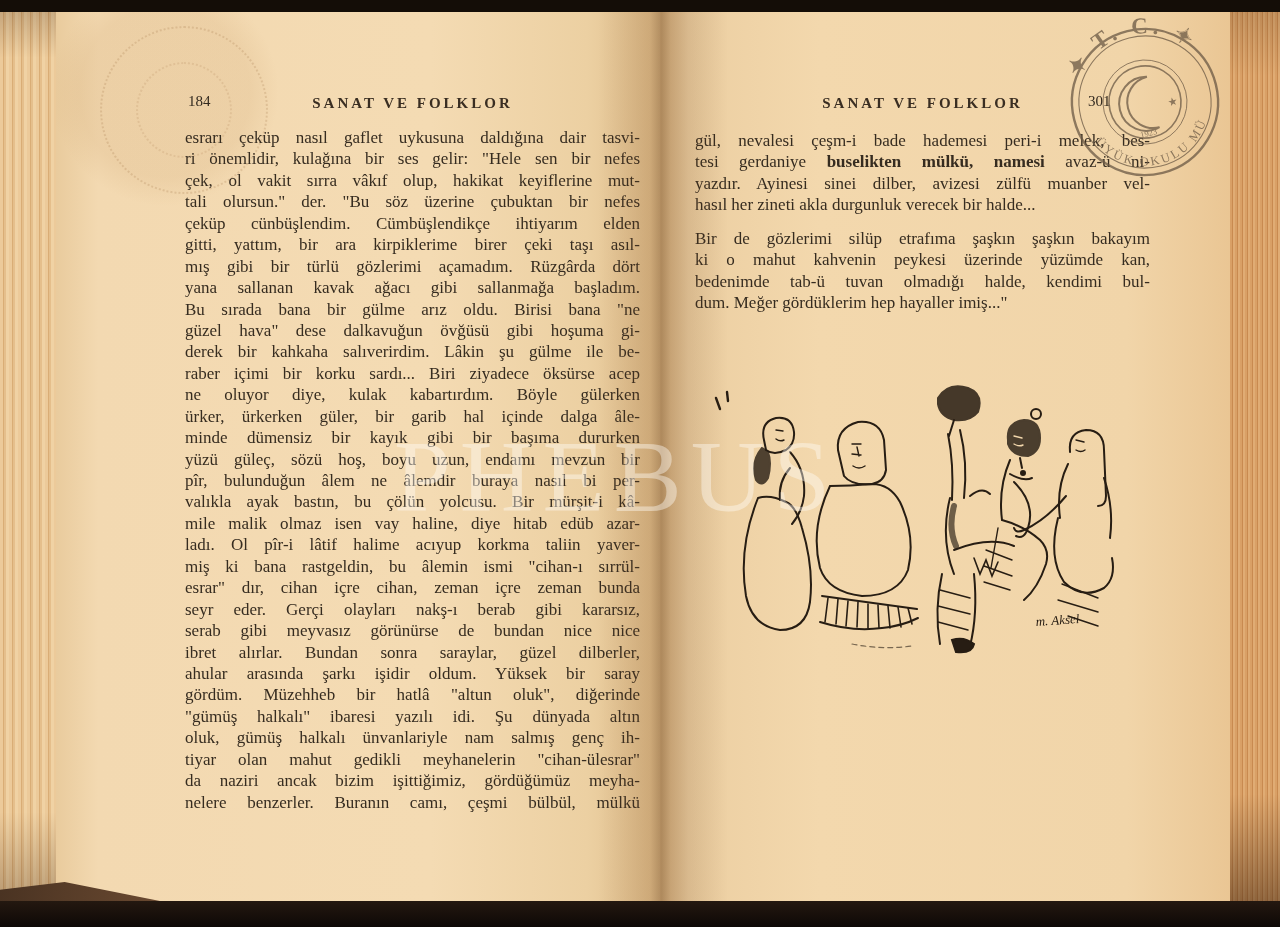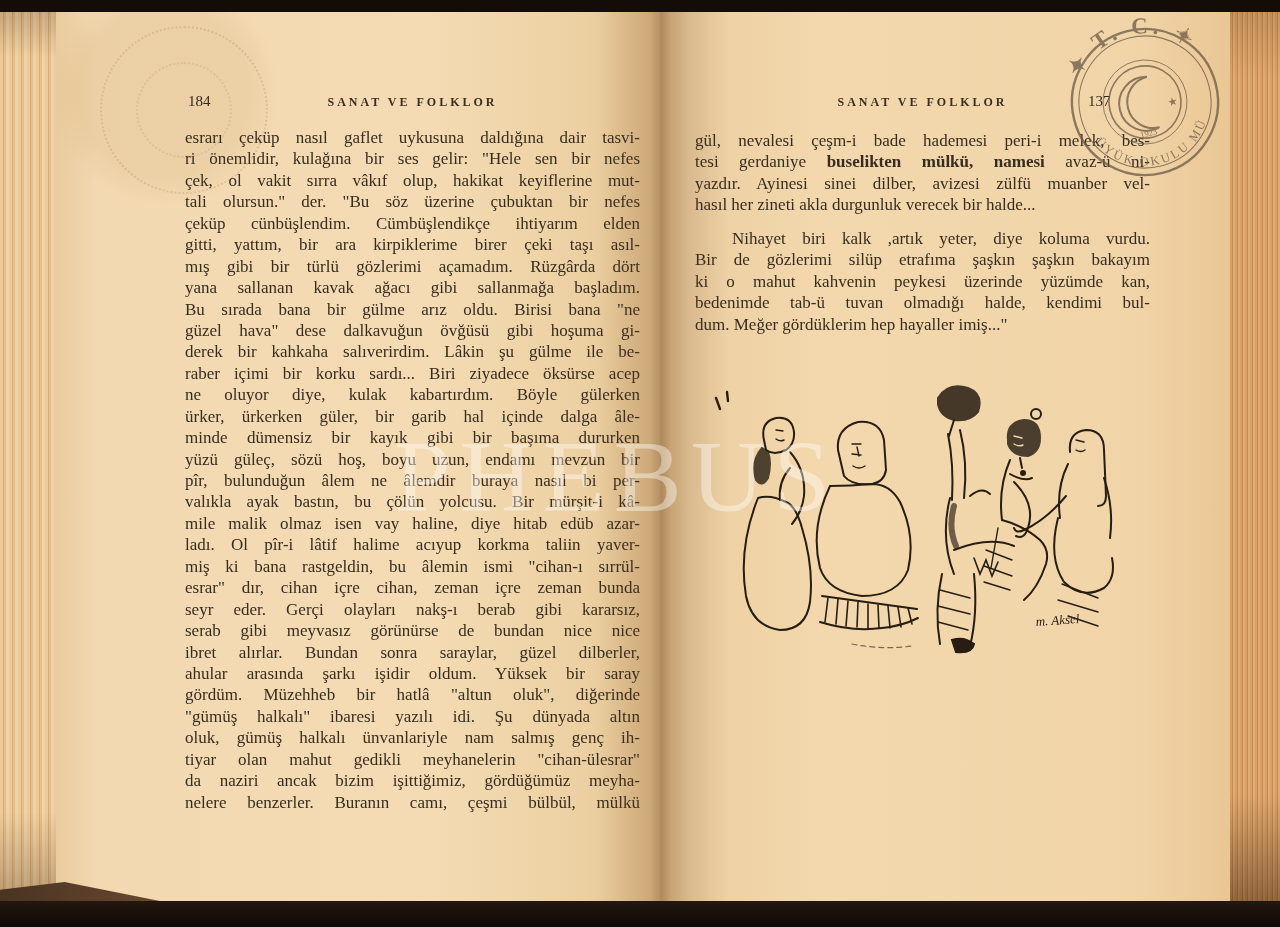--- a/index.html
+++ b/index.html
@@ -44,21 +44,21 @@
     background:linear-gradient(90deg,#d9b583 0%,#eccfa2 5%,#f3d8ad 28%,#f1d5a9 82%,#eac694 100%);
   }
   .gutter{
     position:absolute;left:598px;top:12px;width:130px;height:889px;z-index:3;pointer-events:none;
     background:linear-gradient(90deg,rgba(0,0,0,0) 0%,rgba(130,80,35,.18) 40%,rgba(95,55,20,.35) 49%,rgba(110,65,28,.22) 56%,rgba(0,0,0,0) 100%);
   }
 
   
   .running-title{
     position:absolute;top:83px;width:455px;text-align:center;
-    font-size:12px;font-weight:bold;letter-spacing:3px;color:#3a2e22;
+    font-size:15px;font-weight:bold;letter-spacing:3px;color:#3a2e22;
   }
   .page-num{position:absolute;top:81px;font-size:15px;font-weight:normal;color:#332a1f;}
 
   
   .textblock{position:absolute;width:455px;color:#362c20;font-size:17px;}
   .tline{
     height:21.45px;line-height:21.45px;
     text-align:justify;text-align-last:justify;
   }
   .tline.lastline{text-align-last:left;}
@@ -136,29 +136,28 @@
         <div class="tline"><span>"gümüş halkalı" ibaresi yazılı idi. Şu dünyada altın</span></div>
         <div class="tline"><span>oluk, gümüş halkalı ünvanlariyle nam salmış genç ih-</span></div>
         <div class="tline"><span>tiyar olan mahut gedikli meyhanelerin "cihan-ülesrar"</span></div>
         <div class="tline"><span>da naziri ancak bizim işittiğimiz, gördüğümüz meyha-</span></div>
         <div class="tline"><span>nelere benzerler. Buranın camı, çeşmi bülbül, mülkü</span></div>
       </div>
   </div>
 
   <div class="page page-right">
     <div class="running-title" style="left:35px;">SANAT VE FOLKLOR</div>
-    <div class="page-num" style="left:428px;">137</div>
+    <div class="page-num" style="left:428px;">301</div>
     <div class="textblock tb-right-1">
         <div class="tline"><span>gül, nevalesi çeşm-i bade hademesi peri-i melek, bes-</span></div>
         <div class="tline"><span>tesi gerdaniye </span><span class="b">buselikten mülkü, namesi</span><span> avaz-ü ni-</span></div>
         <div class="tline"><span>yazdır. Ayinesi sinei dilber, avizesi zülfü muanber vel-</span></div>
         <div class="tline lastline"><span>hasıl her zineti akla durgunluk verecek bir halde...</span></div>
       </div>
     <div class="textblock tb-right-2">
-        <div class="tline indent"><span>Nihayet biri kalk ,artık yeter, diye koluma vurdu.</span></div>
         <div class="tline"><span>Bir de gözlerimi silüp etrafıma şaşkın şaşkın bakayım</span></div>
         <div class="tline"><span>ki o mahut kahvenin peykesi üzerinde yüzümde kan,</span></div>
         <div class="tline"><span>bedenimde tab-ü tuvan olmadığı halde, kendimi bul-</span></div>
         <div class="tline lastline"><span>dum. Meğer gördüklerim hep hayaller imiş..."</span></div>
       </div>
 
     <svg class="stamp" viewBox="-100 -100 200 200">
       <defs>
         <path id="arcTop" d="M -56,-40 A 69,69 0 0 1 56,-40"></path>
         <path id="arcBottom" d="M -58,28 A 65,65 0 0 0 58,28"></path>

